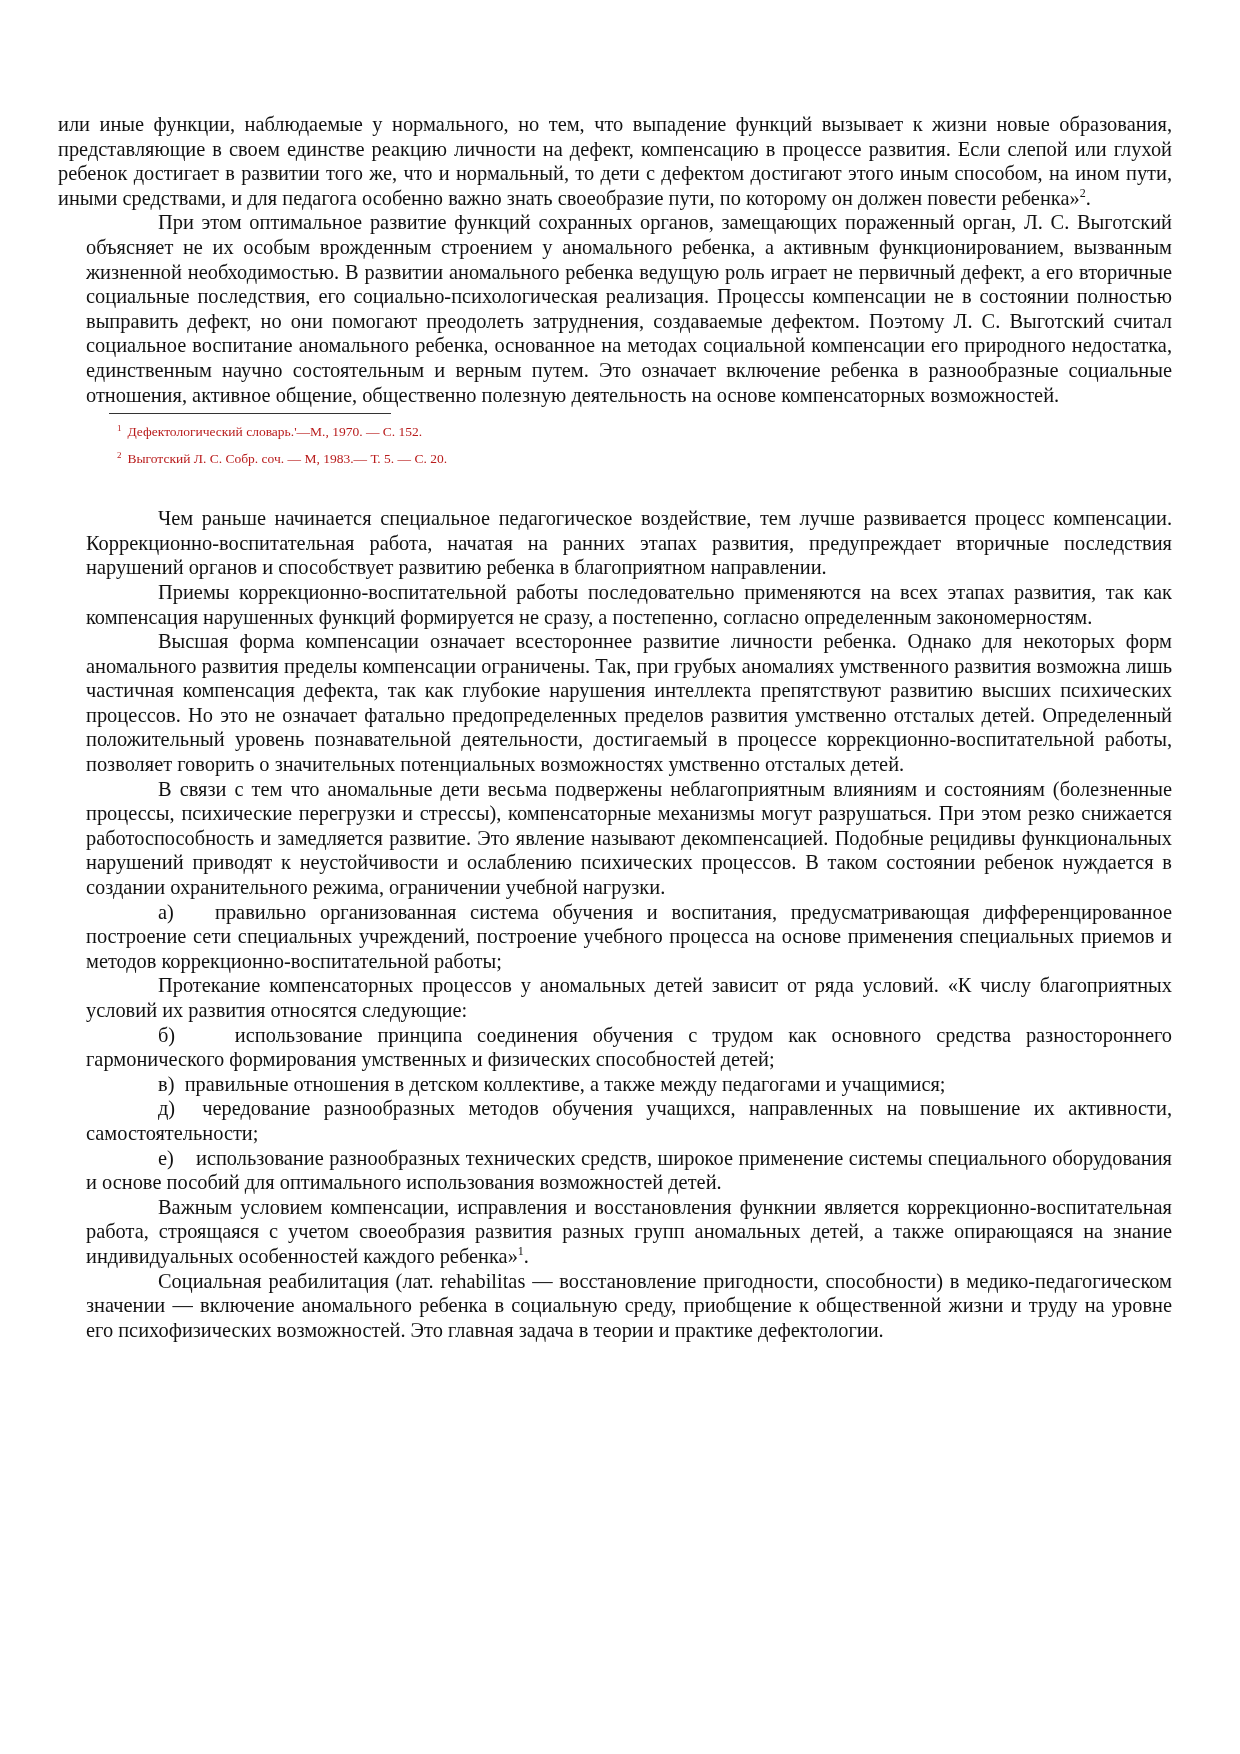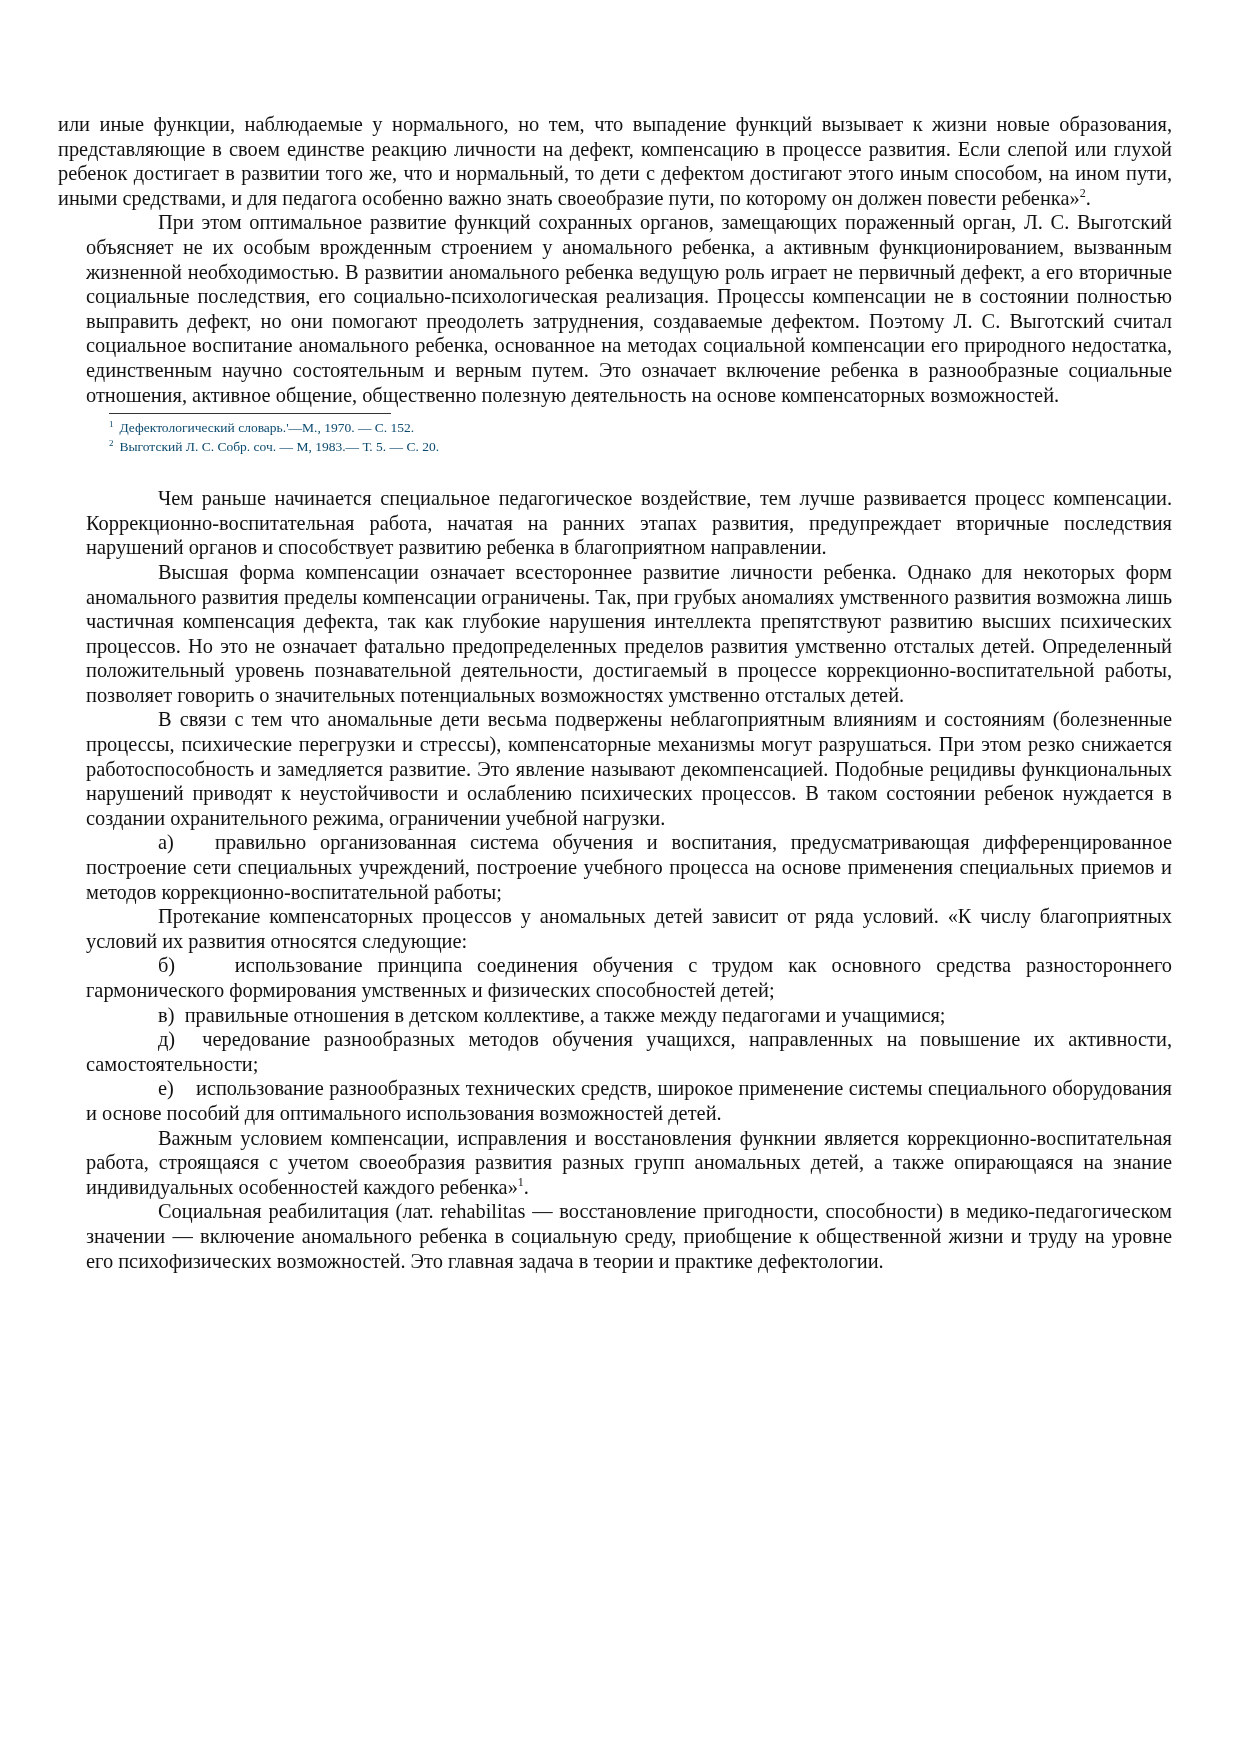--- a/index.html
+++ b/index.html
@@ -40,22 +40,22 @@
       margin: 6px 0 0 51px;
     }
     .fn-rule {
       width: 282px;
       border-top: 1px solid #333;
       margin: 0 0 4px 0;
     }
     .fn {
       font-size: 13.5px;
       line-height: 19px;
-      margin: 0;
-      color: #0c4a6e;
+      margin: 8px;
+      color: #b91c1c;
     }
     .fn .fn-num {
       font-size: 9px;
       vertical-align: super;
       line-height: 0;
       margin-right: 6px;
     }
     .gap {
       height: 30px;
     }
@@ -71,20 +71,21 @@
 
   <div class="footnotes">
     <div class="fn-rule"></div>
     <p class="fn"><span class="fn-num">1</span><span>Дефектологический словарь.'—М.,   1970. — С.   152.</span></p>
     <p class="fn"><span class="fn-num">2</span><span>Выготский Л. С. Собр. соч. — М, 1983.— Т. 5. — С.  20.</span></p>
   </div>
 
   <div class="gap"></div>
 
   <p class="p indent">Чем раньше начинается специальное педагогическое воздействие, тем лучше развивается процесс компенсации. Коррекционно-воспитательная работа, начатая на ранних этапах развития, предупреждает вторичные последствия нарушений органов и способствует развитию ребенка в благоприятном направлении.</p>
+  <p class="p indent">Приемы коррекционно-воспитательной работы последовательно применяются на всех этапах развития, так как компенсация нарушенных функций формируется не сразу, а постепенно, согласно определенным закономерностям.</p>
   <p class="p indent">Высшая форма компенсации означает всестороннее развитие личности ребенка. Однако для некоторых форм аномального развития пределы компенсации ограничены. Так, при грубых аномалиях умственного развития возможна лишь частичная компенсация дефекта, так как глубокие нарушения интеллекта препятствуют развитию высших психических процессов. Но это не означает фатально предопределенных пределов развития умственно отсталых детей. Определенный положительный уровень познавательной деятельности, достигаемый в процессе коррекционно-воспитательной работы, позволяет говорить о значительных потенциальных возможностях умственно отсталых детей.</p>
   <p class="p indent">В связи с тем что аномальные дети весьма подвержены неблагоприятным влияниям и состояниям (болезненные процессы, психические перегрузки и стрессы), компенсаторные механизмы могут разрушаться. При этом резко снижается работоспособность и замедляется развитие. Это явление называют декомпенсацией. Подобные рецидивы функциональных нарушений приводят к неустойчивости и ослаблению психических процессов. В таком состоянии ребенок нуждается в создании охранительного режима, ограничении учебной нагрузки.</p>
   <p class="p indent"><span>а)</span>&nbsp;&nbsp; <span>правильно организованная система обучения и воспитания, предусматривающая дифференцированное построение сети специальных учреждений, построение учебного процесса на основе применения специальных приемов и методов коррекционно-воспитательной работы;</span></p>
 
   <p class="p indent">Протекание компенсаторных процессов у аномальных детей зависит от ряда условий. «К числу благоприятных условий их развития относятся следующие:</p>
   <p class="p indent"><span>б)</span>&nbsp;&nbsp;&nbsp; <span>использование принципа соединения обучения с трудом как основного средства разностороннего гармонического формирования умственных и физических способностей детей;</span></p>
   <p class="p indent"><span>в)</span>&nbsp; <span>правильные отношения в детском коллективе, а также между педагогами и учащимися;</span></p>
   <p class="p indent"><span>д)</span>&nbsp; <span>чередование разнообразных методов обучения учащихся, направленных на повышение их активности, самостоятельности;</span></p>
   <p class="p indent"><span>е)</span>&nbsp;&nbsp;&nbsp; <span>использование разнообразных технических средств, широкое применение системы специального оборудования и основе пособий для оптимального использования возможностей детей.</span></p>
 

